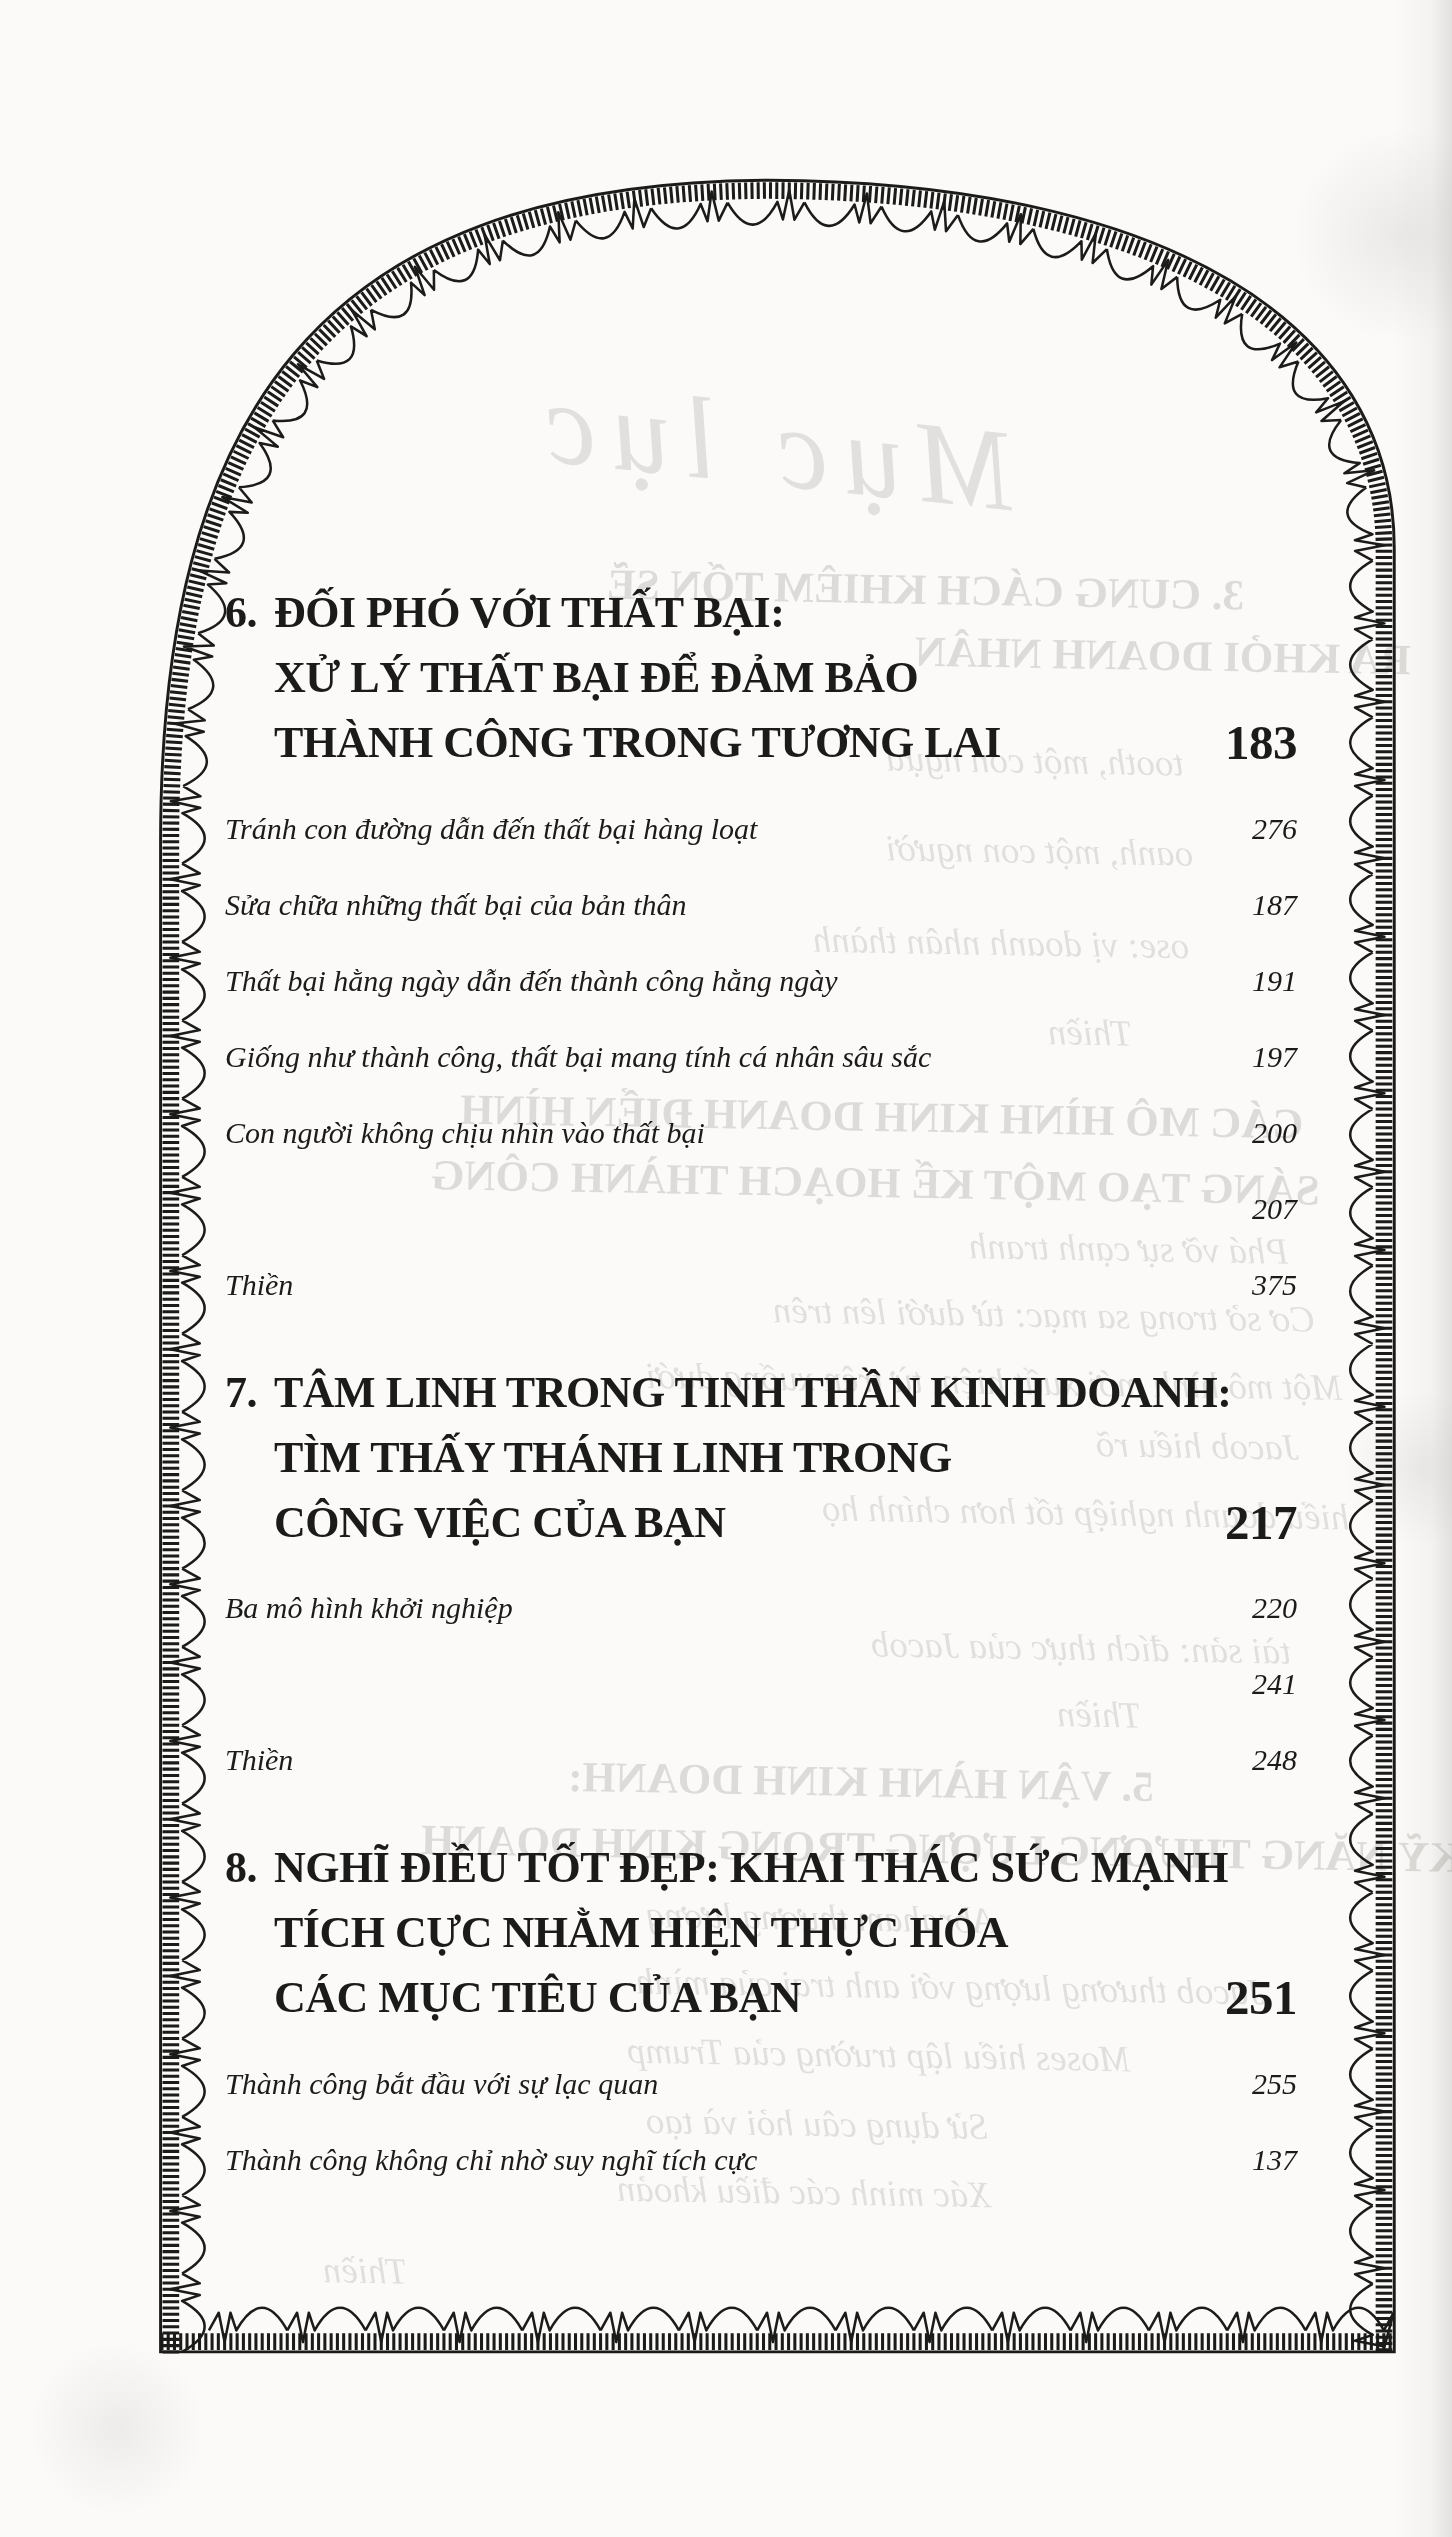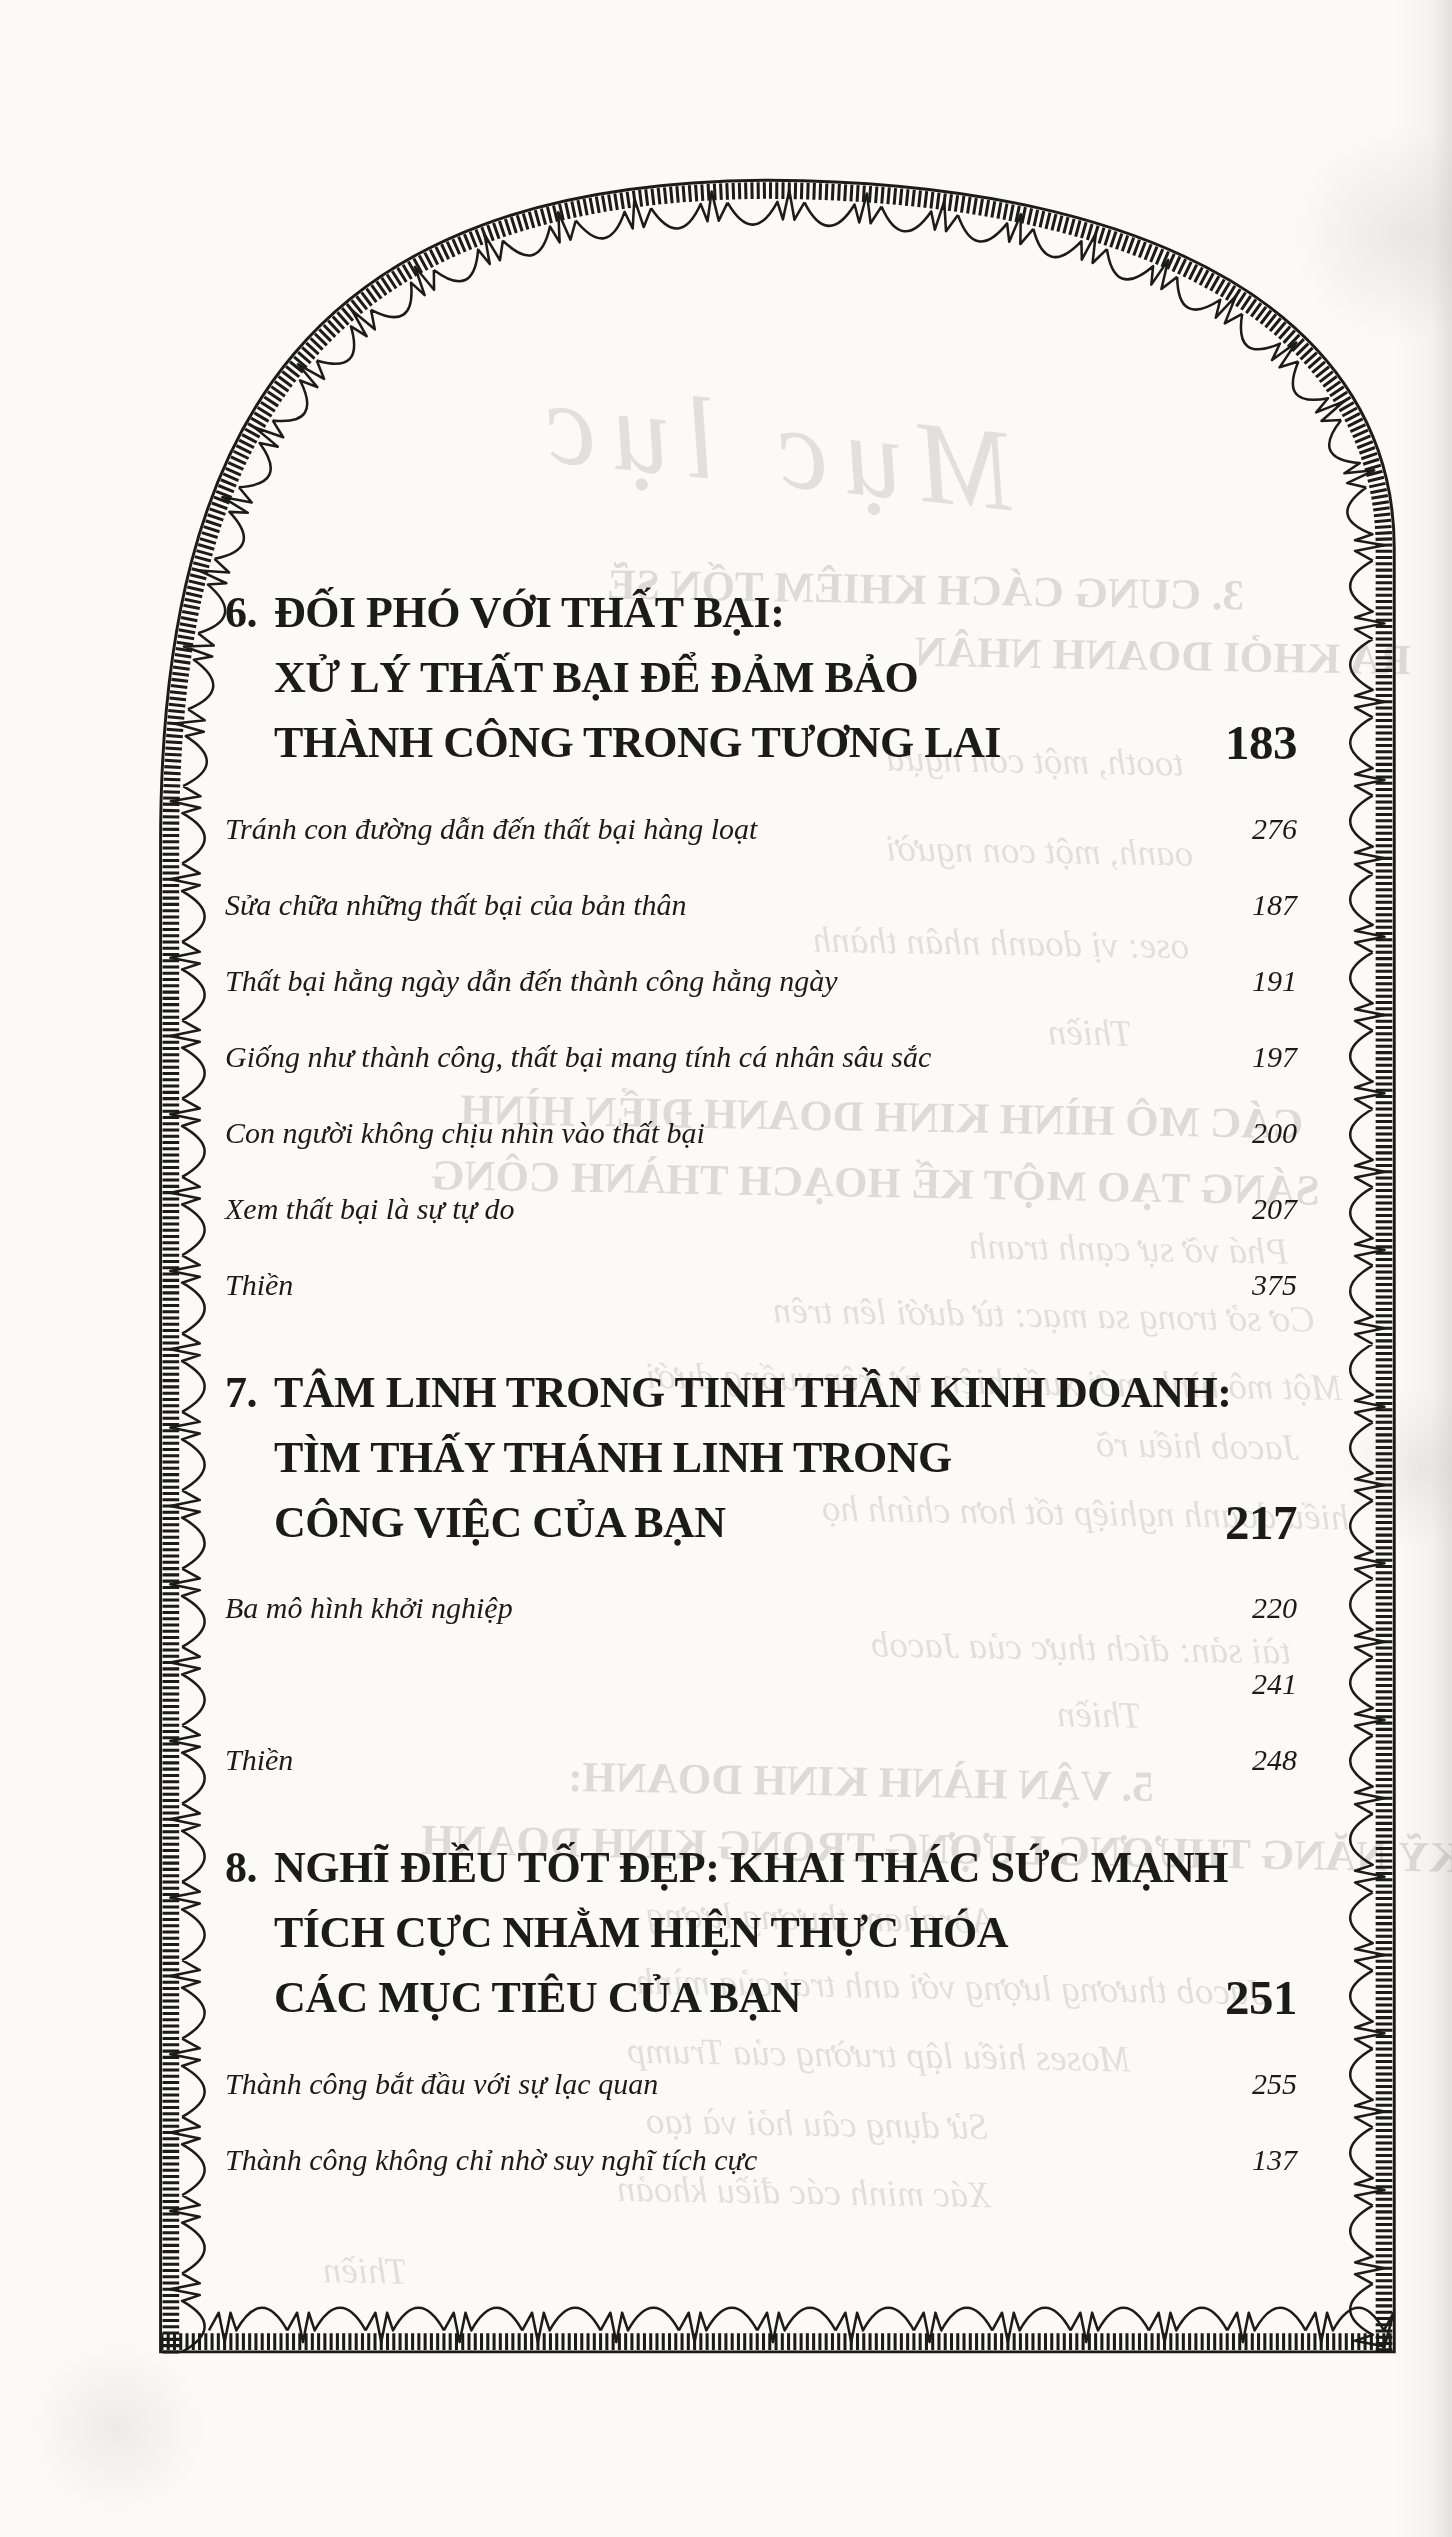--- a/index.html
+++ b/index.html
@@ -117,21 +117,20 @@
           </div>
           <div class="item">
             <span class="lb">Giống như thành công, thất bại mang tính cá nhân sâu sắc</span>
             <span class="pg">197</span>
           </div>
           <div class="item">
             <span class="lb">Con người không chịu nhìn vào thất bại</span>
             <span class="pg">200</span>
           </div>
           <div class="item">
-            <span class="lb">Xem thất bại là sự tự do</span>
             <span class="pg">207</span>
           </div>
           <div class="item">
             <span class="lb">Thiền</span>
             <span class="pg">375</span>
           </div>
         </div>
       </section>
       <section class="chapter">
         <div class="heading">

